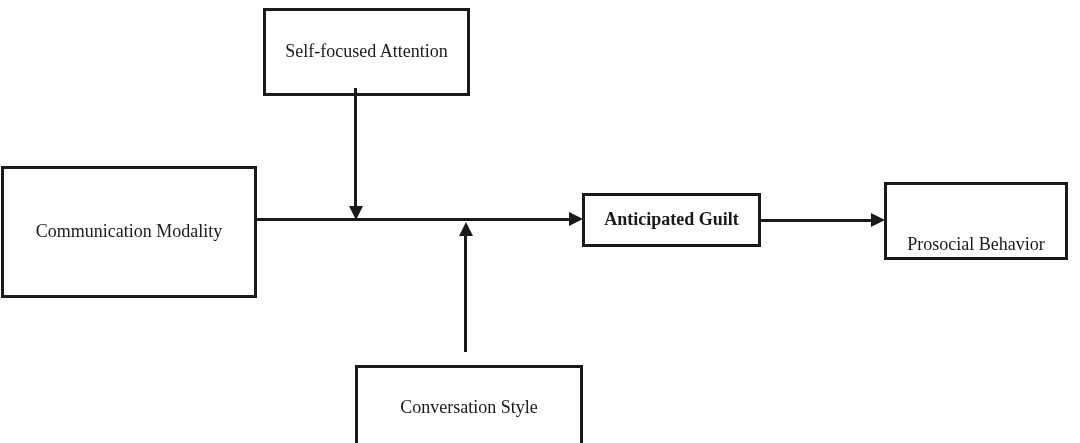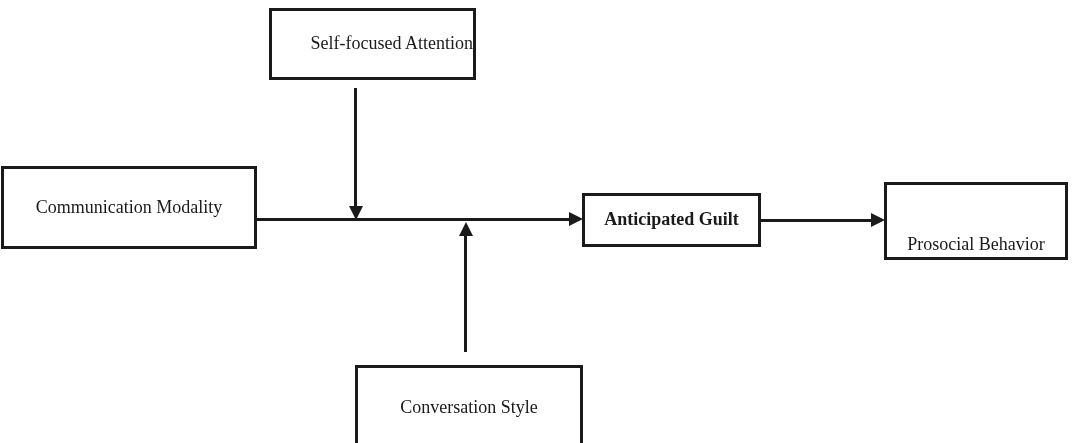--- a/index.html
+++ b/index.html
@@ -24,22 +24,22 @@
     flex-direction: column;
     align-items: center;
     justify-content: center;
     text-align: center;
     color: #1a1a1a;
     font-size: 18px;
     line-height: 1.32;
   }
   .node span { display: block; white-space: nowrap; }
 
-  #node-self-focused-attention { left: 269px; top: 8px;   width: 207px; height: 72px; align-items: flex-end; }
-  #node-communication-modality { left: 1px;   top: 166px; width: 256px; height: 83px; }
+  #node-self-focused-attention { left: 263px; top: 8px;   width: 207px; height: 88px; }
+  #node-communication-modality { left: 1px;   top: 166px; width: 256px; height: 132px; }
   #node-anticipated-guilt      { left: 582px; top: 193px; width: 179px; height: 54px; font-weight: bold; }
   #node-prosocial-behavior     { left: 884px; top: 182px; width: 184px; height: 78px; justify-content: flex-end; }
   #node-conversation-style     { left: 355px; top: 352px; width: 228px; height: 86px; margin-top: 13px; }
 
   .shaft { position: absolute; background: #1a1a1a; }
   .head  { position: absolute; width: 0; height: 0; }
   .head-right { border-top: 7px solid transparent; border-bottom: 7px solid transparent; border-left: 14px solid #1a1a1a; }
   .head-down  { border-left: 7px solid transparent; border-right: 7px solid transparent; border-top: 14px solid #1a1a1a; }
   .head-up    { border-left: 7px solid transparent; border-right: 7px solid transparent; border-bottom: 14px solid #1a1a1a; }
 

